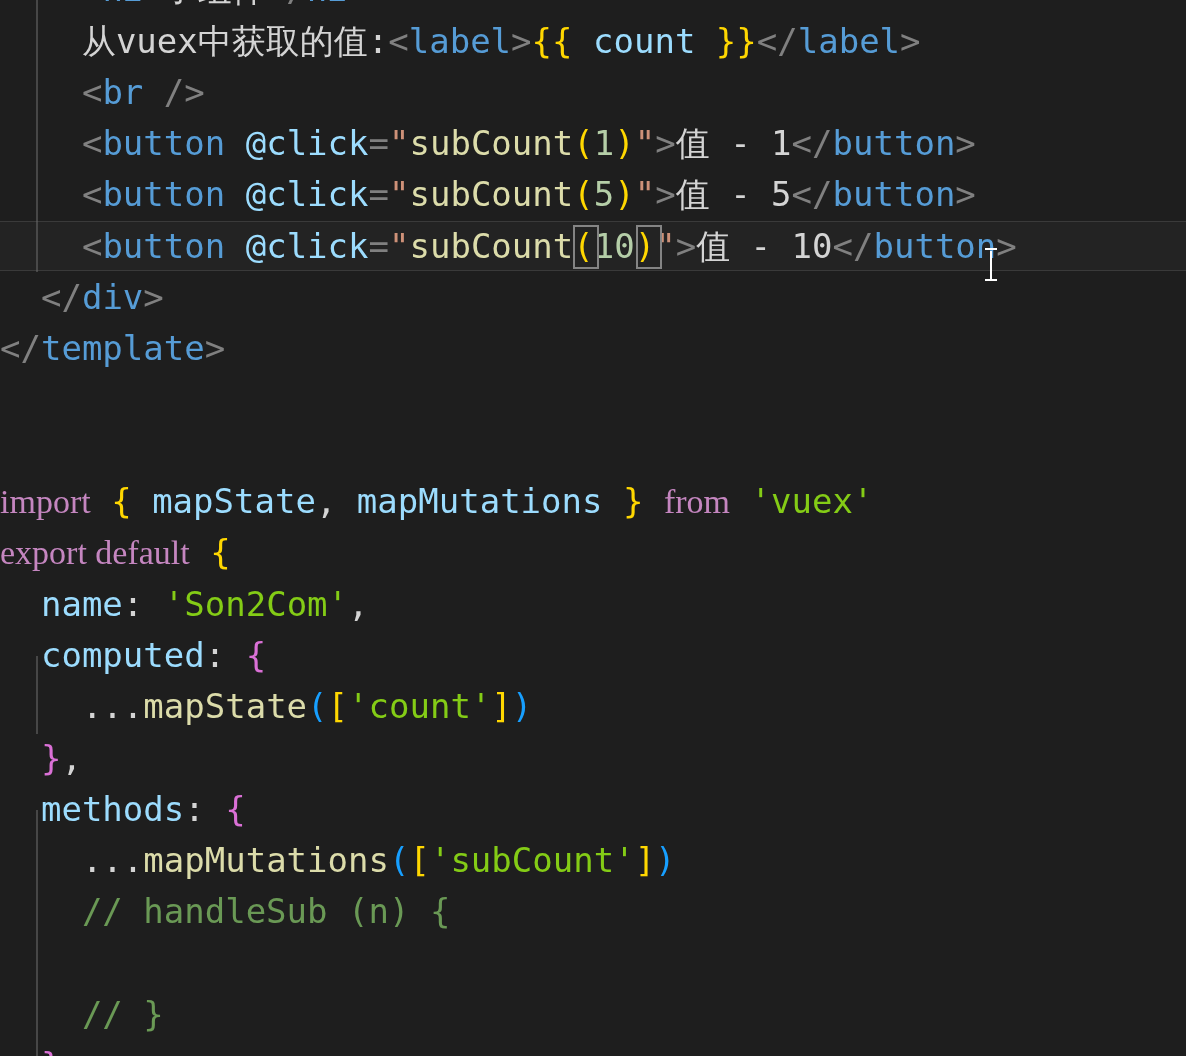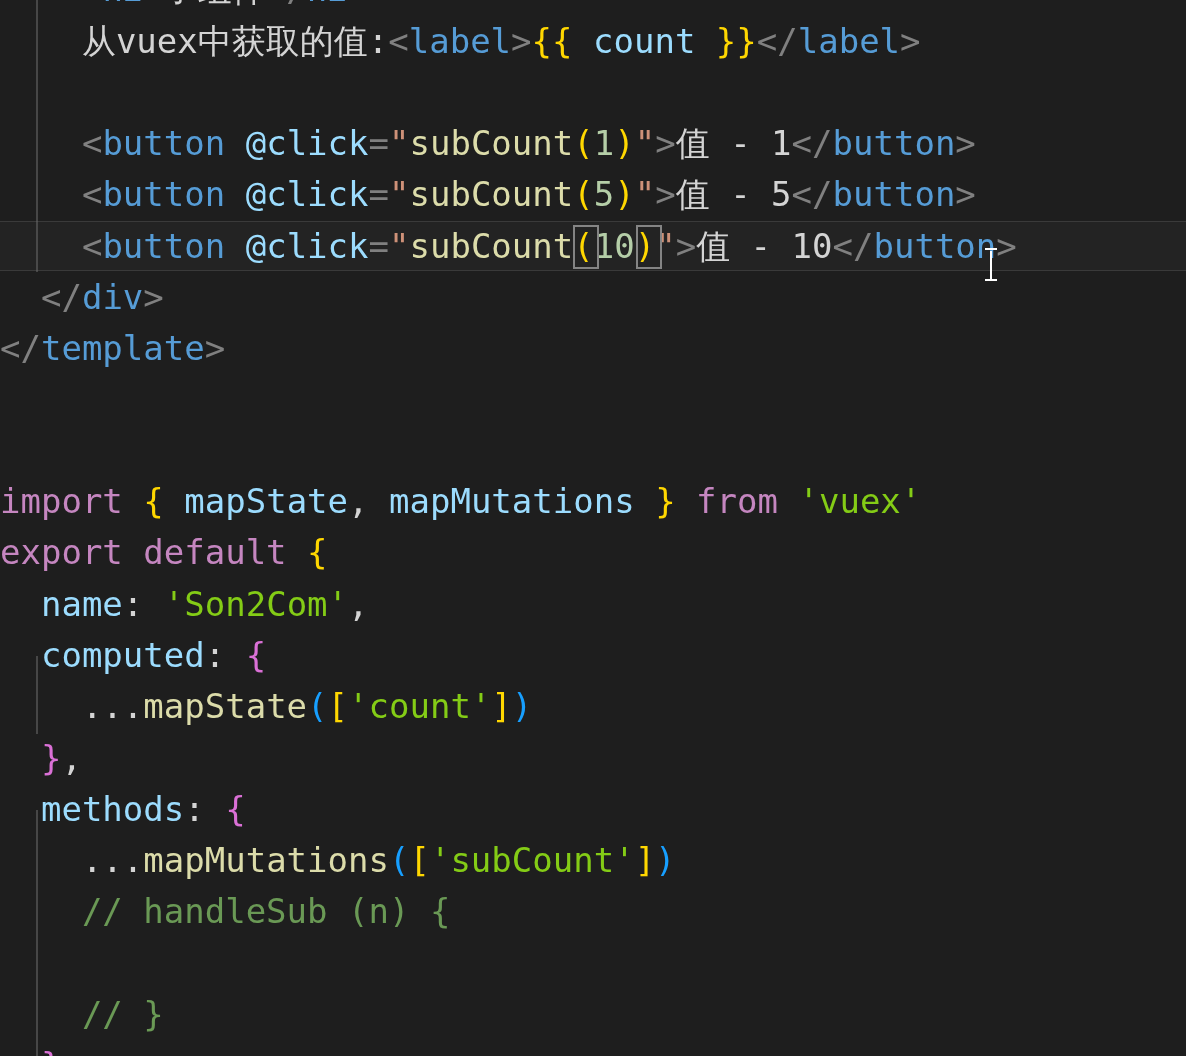--- a/index.html
+++ b/index.html
@@ -98,21 +98,21 @@
   .ibeam .cap-t { top: 0; }
   .ibeam .cap-b { top: 31px; }
 
   
   .t-tag      { color: #569cd6; }   
   .t-punct    { color: #808080; }   
   .t-attr     { color: #9cdcfe; }   
   .t-string   { color: #84cc16; }   
   .t-quote    { color: #ce9178; }
   .t-text     { color: #d4d4d4; }   
-  .t-kw       { color: #c586c0; }   
+  .t-kw       { color: #c586c0; font-family: Liberation Serif, serif; }   
   .t-func     { color: #dcdcaa; }   
   .t-number   { color: #b5cea8; }   
   .t-comment  { color: #6a9955; }   
   .t-prop     { color: #9cdcfe; }   
   .t-op       { color: #d4d4d4; }   
 
   
   .b-y { color: #ffd700; }   
   .b-p { color: #da70d6; }   
   .b-b { color: #179fff; }   
@@ -139,20 +139,21 @@
 
   <div id="indent-guides">
       <div class="indent-guide" style="left: 36px; top: 0px; height: 272px;"></div>
       <div class="indent-guide" style="left: 36px; top: 656px; height: 78px;"></div>
       <div class="indent-guide" style="left: 36px; top: 810px; height: 246px;"></div>
     </div>
 
   <div id="code">
       <div class="line" style="top: -36px;"><span class="txt t-text">    </span><span class="txt t-punct">&lt;</span><span class="txt t-tag">h2</span><span class="txt t-punct">&gt;</span><span class="txt t-text">子组件</span><span class="txt t-punct">&lt;/</span><span class="txt t-tag">h2</span><span class="txt t-punct">&gt;</span></div>
       <div class="line" style="top: 16px;"><span class="txt t-text">    </span><span class="txt t-text">从vuex中获取的值:</span><span class="txt t-punct">&lt;</span><span class="txt t-tag">label</span><span class="txt t-punct">&gt;</span><span class="txt b-y">{{</span><span class="txt t-attr"> count </span><span class="txt b-y">}}</span><span class="txt t-punct">&lt;/</span><span class="txt t-tag">label</span><span class="txt t-punct">&gt;</span></div>
+      <div class="line" style="top: 67px;"><span class="txt t-text">    </span><span class="txt t-punct">&lt;</span><span class="txt t-tag">br</span><span class="txt t-text"> </span><span class="txt t-punct">/&gt;</span></div>
       <div class="line" style="top: 118px;"><span class="txt t-text">    </span><span class="txt t-punct">&lt;</span><span class="txt t-tag">button</span><span class="txt t-text"> </span><span class="txt t-attr">@click</span><span class="txt t-punct">=</span><span class="txt t-quote">"</span><span class="txt t-func">subCount</span><span class="txt b-y">(</span><span class="txt t-number">1</span><span class="txt b-y">)</span><span class="txt t-quote">"</span><span class="txt t-punct">&gt;</span><span class="txt t-text">值 - </span><span class="txt t-text">1</span><span class="txt t-punct">&lt;/</span><span class="txt t-tag">button</span><span class="txt t-punct">&gt;</span></div>
       <div class="line" style="top: 169px;"><span class="txt t-text">    </span><span class="txt t-punct">&lt;</span><span class="txt t-tag">button</span><span class="txt t-text"> </span><span class="txt t-attr">@click</span><span class="txt t-punct">=</span><span class="txt t-quote">"</span><span class="txt t-func">subCount</span><span class="txt b-y">(</span><span class="txt t-number">5</span><span class="txt b-y">)</span><span class="txt t-quote">"</span><span class="txt t-punct">&gt;</span><span class="txt t-text">值 - </span><span class="txt t-text">5</span><span class="txt t-punct">&lt;/</span><span class="txt t-tag">button</span><span class="txt t-punct">&gt;</span></div>
       <div class="line" style="top: 221px;"><span class="txt t-text">    </span><span class="txt t-punct">&lt;</span><span class="txt t-tag">button</span><span class="txt t-text"> </span><span class="txt t-attr">@click</span><span class="txt t-punct">=</span><span class="txt t-quote">"</span><span class="txt t-func">subCount</span><span class="txt b-y">(</span><span class="txt t-number">10</span><span class="txt b-y">)</span><span class="txt t-quote">"</span><span class="txt t-punct">&gt;</span><span class="txt t-text">值 - </span><span class="txt t-text">10</span><span class="txt t-punct">&lt;/</span><span class="txt t-tag">button</span><span class="txt t-punct">&gt;</span></div>
       <div class="line" style="top: 323px;"><span class="txt t-punct">&lt;/</span><span class="txt t-tag">template</span><span class="txt t-punct">&gt;</span></div>
       <div class="line" style="top: 272px;"><span class="txt t-text">  </span><span class="txt t-punct">&lt;/</span><span class="txt t-tag">div</span><span class="txt t-punct">&gt;</span></div>
       <div class="line" style="top: 374px;"><span class="txt t-text"></span></div>
       <div class="line" style="top: 476px;"><span class="txt t-kw">import</span><span class="txt t-text"> </span><span class="txt b-y">{</span><span class="txt t-text"> </span><span class="txt t-attr">mapState</span><span class="txt t-text">, </span><span class="txt t-attr">mapMutations</span><span class="txt t-text"> </span><span class="txt b-y">}</span><span class="txt t-text"> </span><span class="txt t-kw">from</span><span class="txt t-text"> </span><span class="txt t-string">'vuex'</span></div>
       <div class="line" style="top: 527px;"><span class="txt t-kw">export default</span><span class="txt t-text"> </span><span class="txt b-y">{</span></div>
       <div class="line" style="top: 579px;"><span class="txt t-text">  </span><span class="txt t-prop">name</span><span class="txt t-op">:</span><span class="txt t-text"> </span><span class="txt t-string">'Son2Com'</span><span class="txt t-text">,</span></div>
       <div class="line" style="top: 681px;"><span class="txt t-text">    </span><span class="txt t-op">...</span><span class="txt t-func">mapState</span><span class="txt b-b">(</span><span class="txt b-y">[</span><span class="txt t-string">'count'</span><span class="txt b-y">]</span><span class="txt b-b">)</span></div>

